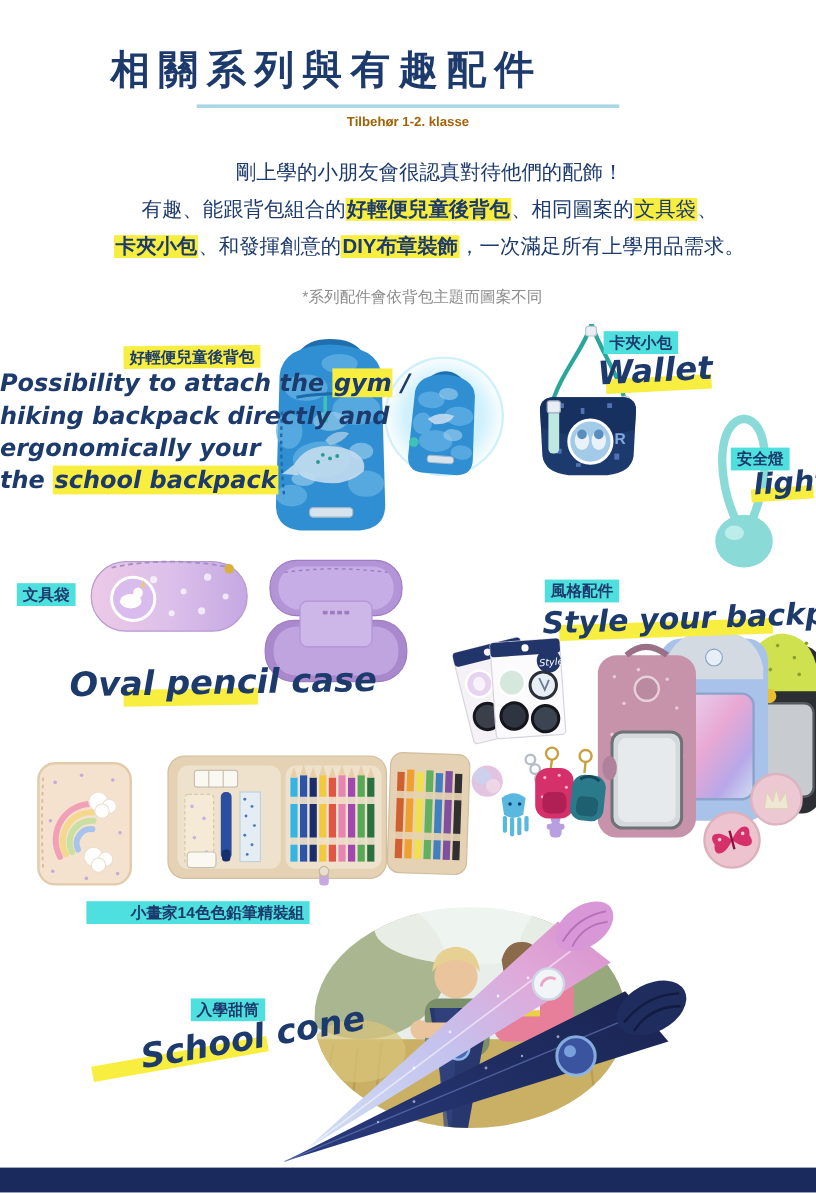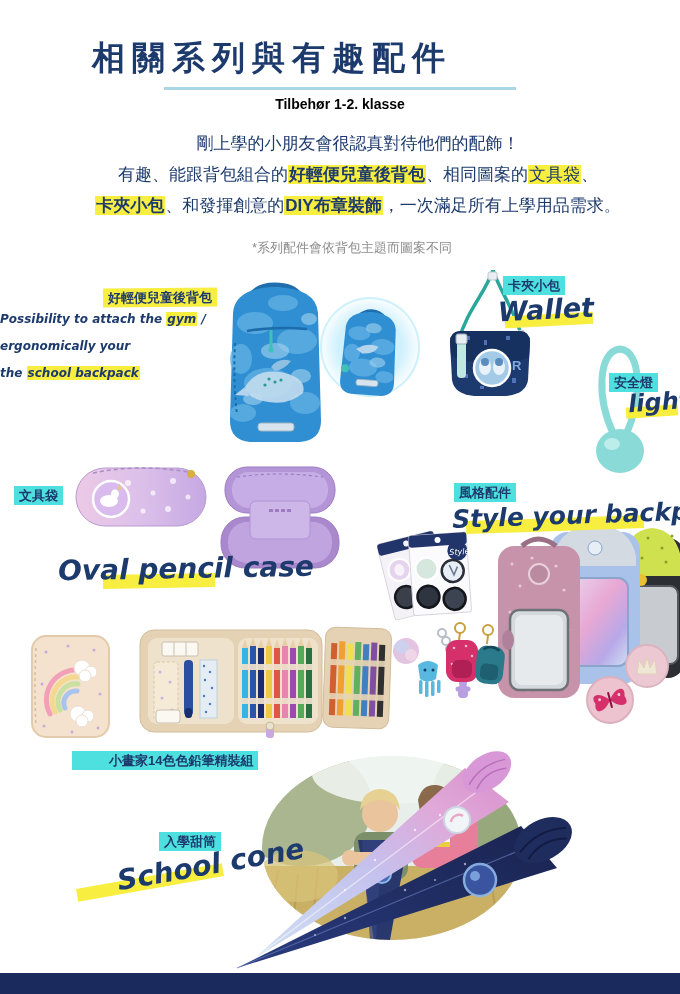--- a/index.html
+++ b/index.html
@@ -9,21 +9,21 @@
     background:#ffffff; font-family:"Liberation Sans", sans-serif;
   }
   .abs { position:absolute; }
   .page-title {
     position:absolute; top:36px; left:0; width:544px; text-align:center;
     font-size:33px; font-weight:800; letter-spacing:7px; color:#1d3a6d;
   }
   .title-underline { position:absolute; top:87px; left:164px; width:352px; height:3px; background:#a9d6e5; }
   .subtitle {
     position:absolute; top:96px; left:0; width:680px; text-align:center;
-    font-size:14px; font-weight:bold; color:#000000;
+    font-size:11px; font-weight:bold; color:#a16207;
   }
   .intro {
     position:absolute; top:128px; left:0; width:680px; text-align:center;
     font-size:17px; color:#1d3a6d; line-height:31px;padding-left:36px;
   }
   .hl { background:#f8ee3f; padding:0 1px; }
   .hl.b { font-weight:bold; }
   .footnote {
     position:absolute; top:239px; left:0; width:680px; text-align:center;
     font-size:13px; color:#8c8c8c;padding-left:24px;
@@ -34,22 +34,22 @@
   }
   .tag.y { background:#f8ee3f; }
   .tag.c { background:#4ee0de; }
   .hand {
     font-family:"DejaVu Sans", sans-serif; font-style:italic; font-weight:bold;
     color:#1d3a6d; white-space:nowrap;
   }
   .mark { position:absolute; background:#f8ee3f; z-index:1; }
   .z2 { z-index:2; }
   .note-block {
-    position:absolute; left:0px; top:306px; width:215px; text-align:left;
-    font-size:12px; line-height:27px; z-index:5;
+    position:absolute; left:0px; top:306px; width:215px; text-align:right;
+    font-size:20px; line-height:27px; z-index:5;
   }
   .glow {
     position:absolute; left:320px; top:297px; width:100px; height:100px; border-radius:50%;
     background:radial-gradient(circle, rgba(205,240,252,0.95) 45%, rgba(205,240,252,0) 72%);
     box-shadow:0 0 0 2px rgba(170,230,248,0.55) inset;
   }
   .photo {
     position:absolute; left:262px; top:756px; width:260px; height:184px;
     border-radius:50%; overflow:hidden; z-index:1;
   }
@@ -69,20 +69,21 @@
     <div><span>剛上學的小朋友會很認真對待他們的配飾！</span></div>
     <div><span>有趣、能跟背包組合的</span><span class="hl b">好輕便兒童後背包</span><span>、相同圖案的</span><span class="hl">文具袋</span><span>、</span></div>
     <div><span class="hl b">卡夾小包</span><span>、和發揮創意的</span><span class="hl b">DIY布章裝飾</span><span>，一次滿足所有上學用品需求。</span></div>
   </div>
   <div class="footnote">*系列配件會依背包主題而圖案不同</div>
 
   <div class="tag y" style="left:103px; top:288px; transform:rotate(-0.5deg);">好輕便兒童後背包</div>
 
   <div class="note-block hand">
     <div><span>Possibility to attach the </span><span class="hl">gym</span><span> /</span></div>
+    <div>hiking backpack directly and</div>
     <div>ergonomically your</div>
     <div><span>the </span><span class="hl">school backpack</span></div>
   </div>
 
   <div class="abs" style="left:213px; top:281px;">
     <svg width="125" height="170" viewBox="0 0 125 170">
       <path d="M38,14 Q45,4 62,4 Q80,4 87,14" fill="none" stroke="#1f6fae" stroke-width="5"></path>
       <path d="M20,32 Q22,7 62,6 Q103,7 105,32 L108,140 Q108,159 87,161 L37,161 Q17,159 17,140 Z" fill="#2f8fd2"></path>
       <g fill="#63b2e4" opacity="0.75">
         <ellipse cx="42" cy="42" rx="18" ry="11"></ellipse>

